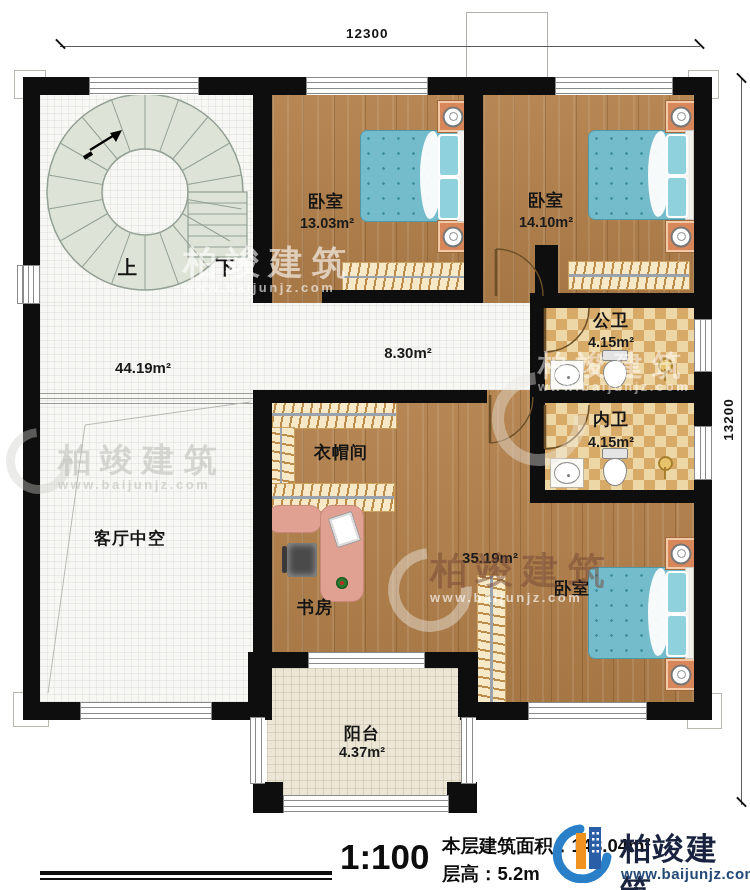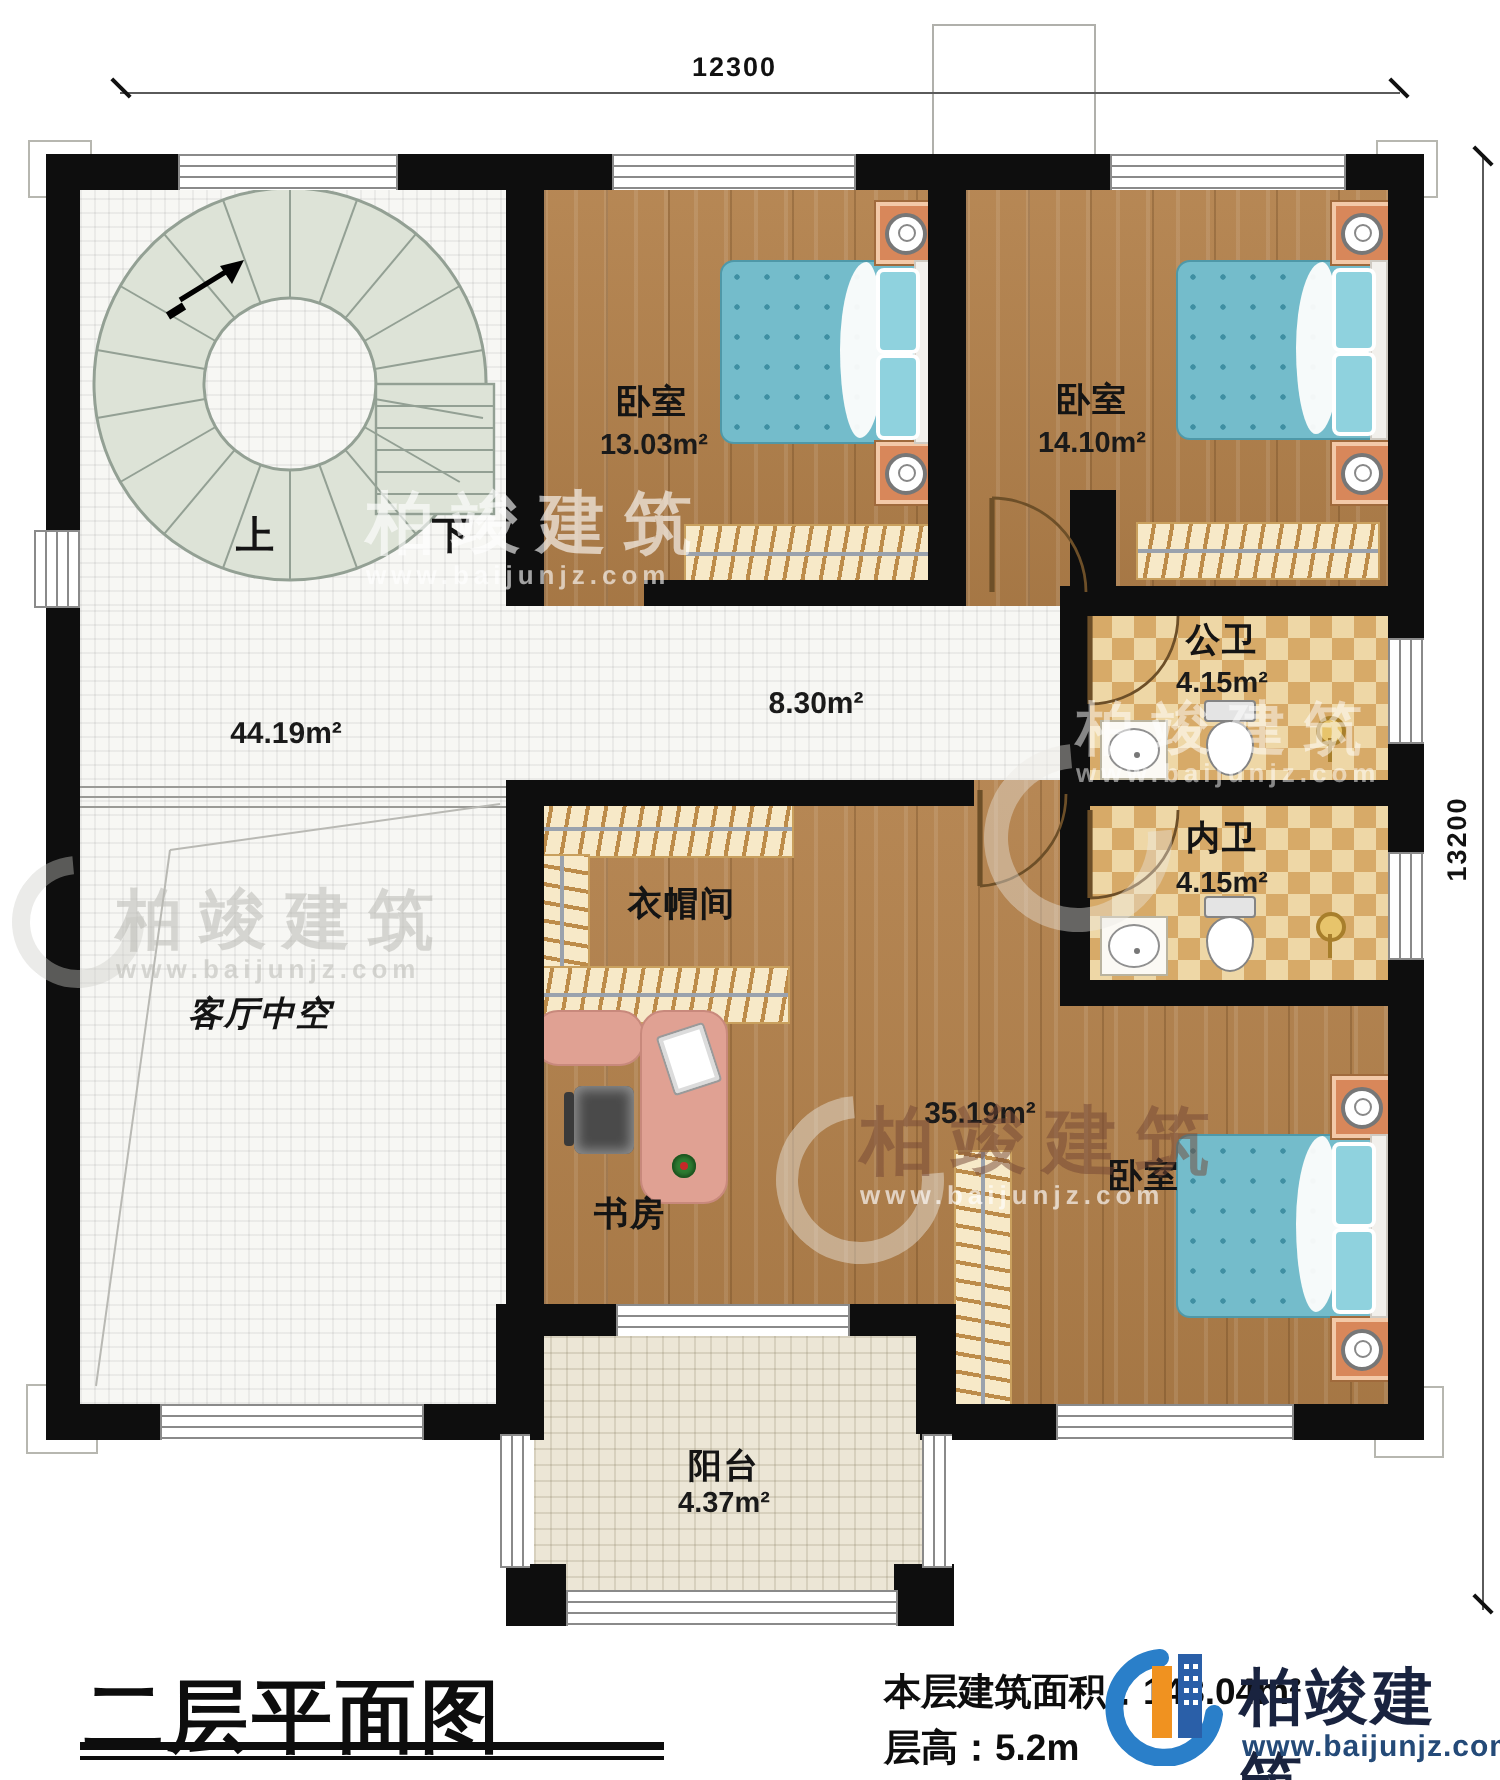--- a/index.html
+++ b/index.html
@@ -270,21 +270,21 @@
       <span class="basin"></span>
     </div>
   <div class="toilet" style="left:600px;top:448px;width:28px;height:38px;">
       <span class="tank"></span>
       <span class="bowl"></span>
     </div>
   <div class="shower" style="left:658px;top:456px;"></div>
   <div class="rname" style="left:611px;top:419px;">内卫</div>
   <div class="rarea" style="left:611px;top:442px;">4.15m²</div>
 
-  <div class="rname" style="left:130px;top:507px;font-style:italic;">客厅中空</div>
+  <div class="rname" style="left:130px;top:538px;">客厅中空</div>
 
   <div class="ward-h" style="left:267px;top:400px;width:128px;height:27px;"></div>
   <div class="ward-v" style="left:267px;top:427px;width:26px;height:58px;"></div>
   <div class="ward-h" style="left:267px;top:483px;width:126px;height:27px;"></div>
   <div class="rname" style="left:341px;top:452px;">衣帽间</div>
 
   <div class="desk" style="left:267px;top:505px;width:53px;height:26px;"></div>
   <div class="desk" style="left:320px;top:505px;width:42px;height:95px;"></div>
   <div class="laptop" style="left:332px;top:514px;width:23px;height:29px;"></div>
   <div class="plant" style="left:336px;top:577px;"></div>
@@ -323,23 +323,23 @@
   </div>
   <div class="wm" style="left:430px;top:552px;color:rgba(115,70,52,.5);">
     <div class="big" style="font-size:37px;">柏竣建筑</div>
     <div class="small" style="color:rgba(255,255,255,.65);">www.baijunjz.com</div>
   </div>
   <div class="wm-swirl" style="left:388px;top:548px;width:62px;height:62px;border:11px solid rgba(235,232,226,.45);border-top-color:transparent;transform:rotate(40deg);"></div>
   <div class="wm-swirl" style="left:492px;top:372px;width:70px;height:70px;border:12px solid rgba(235,232,228,.4);border-top-color:transparent;transform:rotate(40deg);"></div>
   <div class="wm-swirl" style="left:6px;top:428px;width:48px;height:48px;border:9px solid rgba(205,205,200,.4);border-top-color:transparent;transform:rotate(40deg);"></div>
 
   <div id="titleblock">
-    <div class="tb-title">二层平面图</div>
     <div class="tb-u1"></div>
     <div class="tb-u2"></div>
+    <div class="tb-scale">1:100</div>
     <div class="tb-line1">本层建筑面积：148.04m²</div>
     <div class="tb-line2">层高：5.2m</div>
     <svg class="abs" style="left:552px;top:8px;" width="64" height="60" viewBox="0 0 64 60">
       <path d="M28 6 A25 25 0 1 0 55 34" stroke="#2a7fc9" stroke-width="9" fill="none" stroke-linecap="round"></path>
       <rect x="24" y="10" width="10" height="36" fill="#f09220"></rect>
       <rect x="37" y="4" width="12" height="42" fill="#2a5fa8"></rect>
       <g fill="#fff">
         <rect x="40" y="9" width="2.5" height="2.5"></rect>
           <rect x="44.5" y="9" width="2.5" height="2.5"></rect>
         <rect x="40" y="15" width="2.5" height="2.5"></rect>

